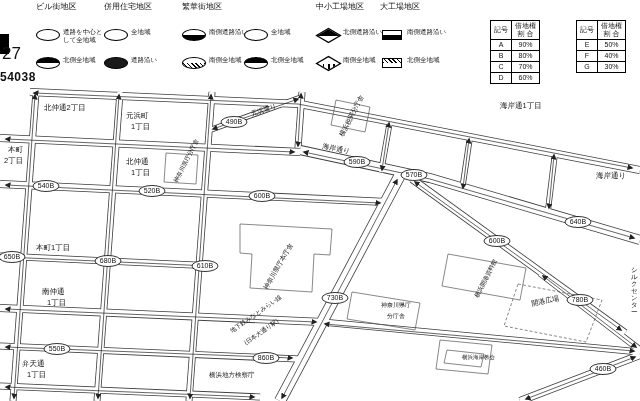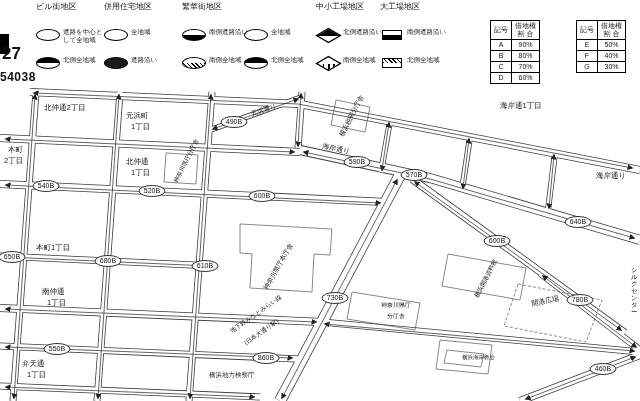--- a/index.html
+++ b/index.html
@@ -25,21 +25,21 @@
   [data-sym="rect-bottom-black"]::before{background:linear-gradient(to bottom,#fff 0 50%,#000 50%)}
   [data-sym="rect-top-hatch"]::before{background:linear-gradient(to bottom,rgba(255,255,255,0) 0 50%,#fff 50%),repeating-linear-gradient(45deg,#000 0 1px,#fff 1px 3px)}
   
   .rtable{position:absolute;border-collapse:collapse;font-size:7px;background:#fff;z-index:3}
   .rtable th,.rtable td{border:1px solid #000;padding:1px 3px;text-align:center;font-weight:normal;line-height:1.15}
   .rtable th.ratio{white-space:pre-line}
   #t1{left:490px;top:20px}
   #t2{left:576px;top:20px}
   
   .edge-bar{position:absolute;left:0;top:34px;width:9px;height:20px;background:#000;z-index:3}
-  .sheet-no{position:absolute;left:2px;top:44px;font-size:17px;font-weight:bold;z-index:3}
+  .sheet-no{position:absolute;left:2px;top:44px;font-size:17px;font-weight:normal;z-index:3}
   .map-code{position:absolute;left:0;top:70px;font-size:12px;font-weight:bold;letter-spacing:.5px;z-index:3}
   
   #mapsvg{position:absolute;left:0;top:0;width:640px;height:401px;z-index:1}
   #mapsvg text{font-family:"Liberation Sans","DejaVu Sans",sans-serif;fill:#111}
 </style>
 </head>
 <body>
 
 <div id="screen">
 

